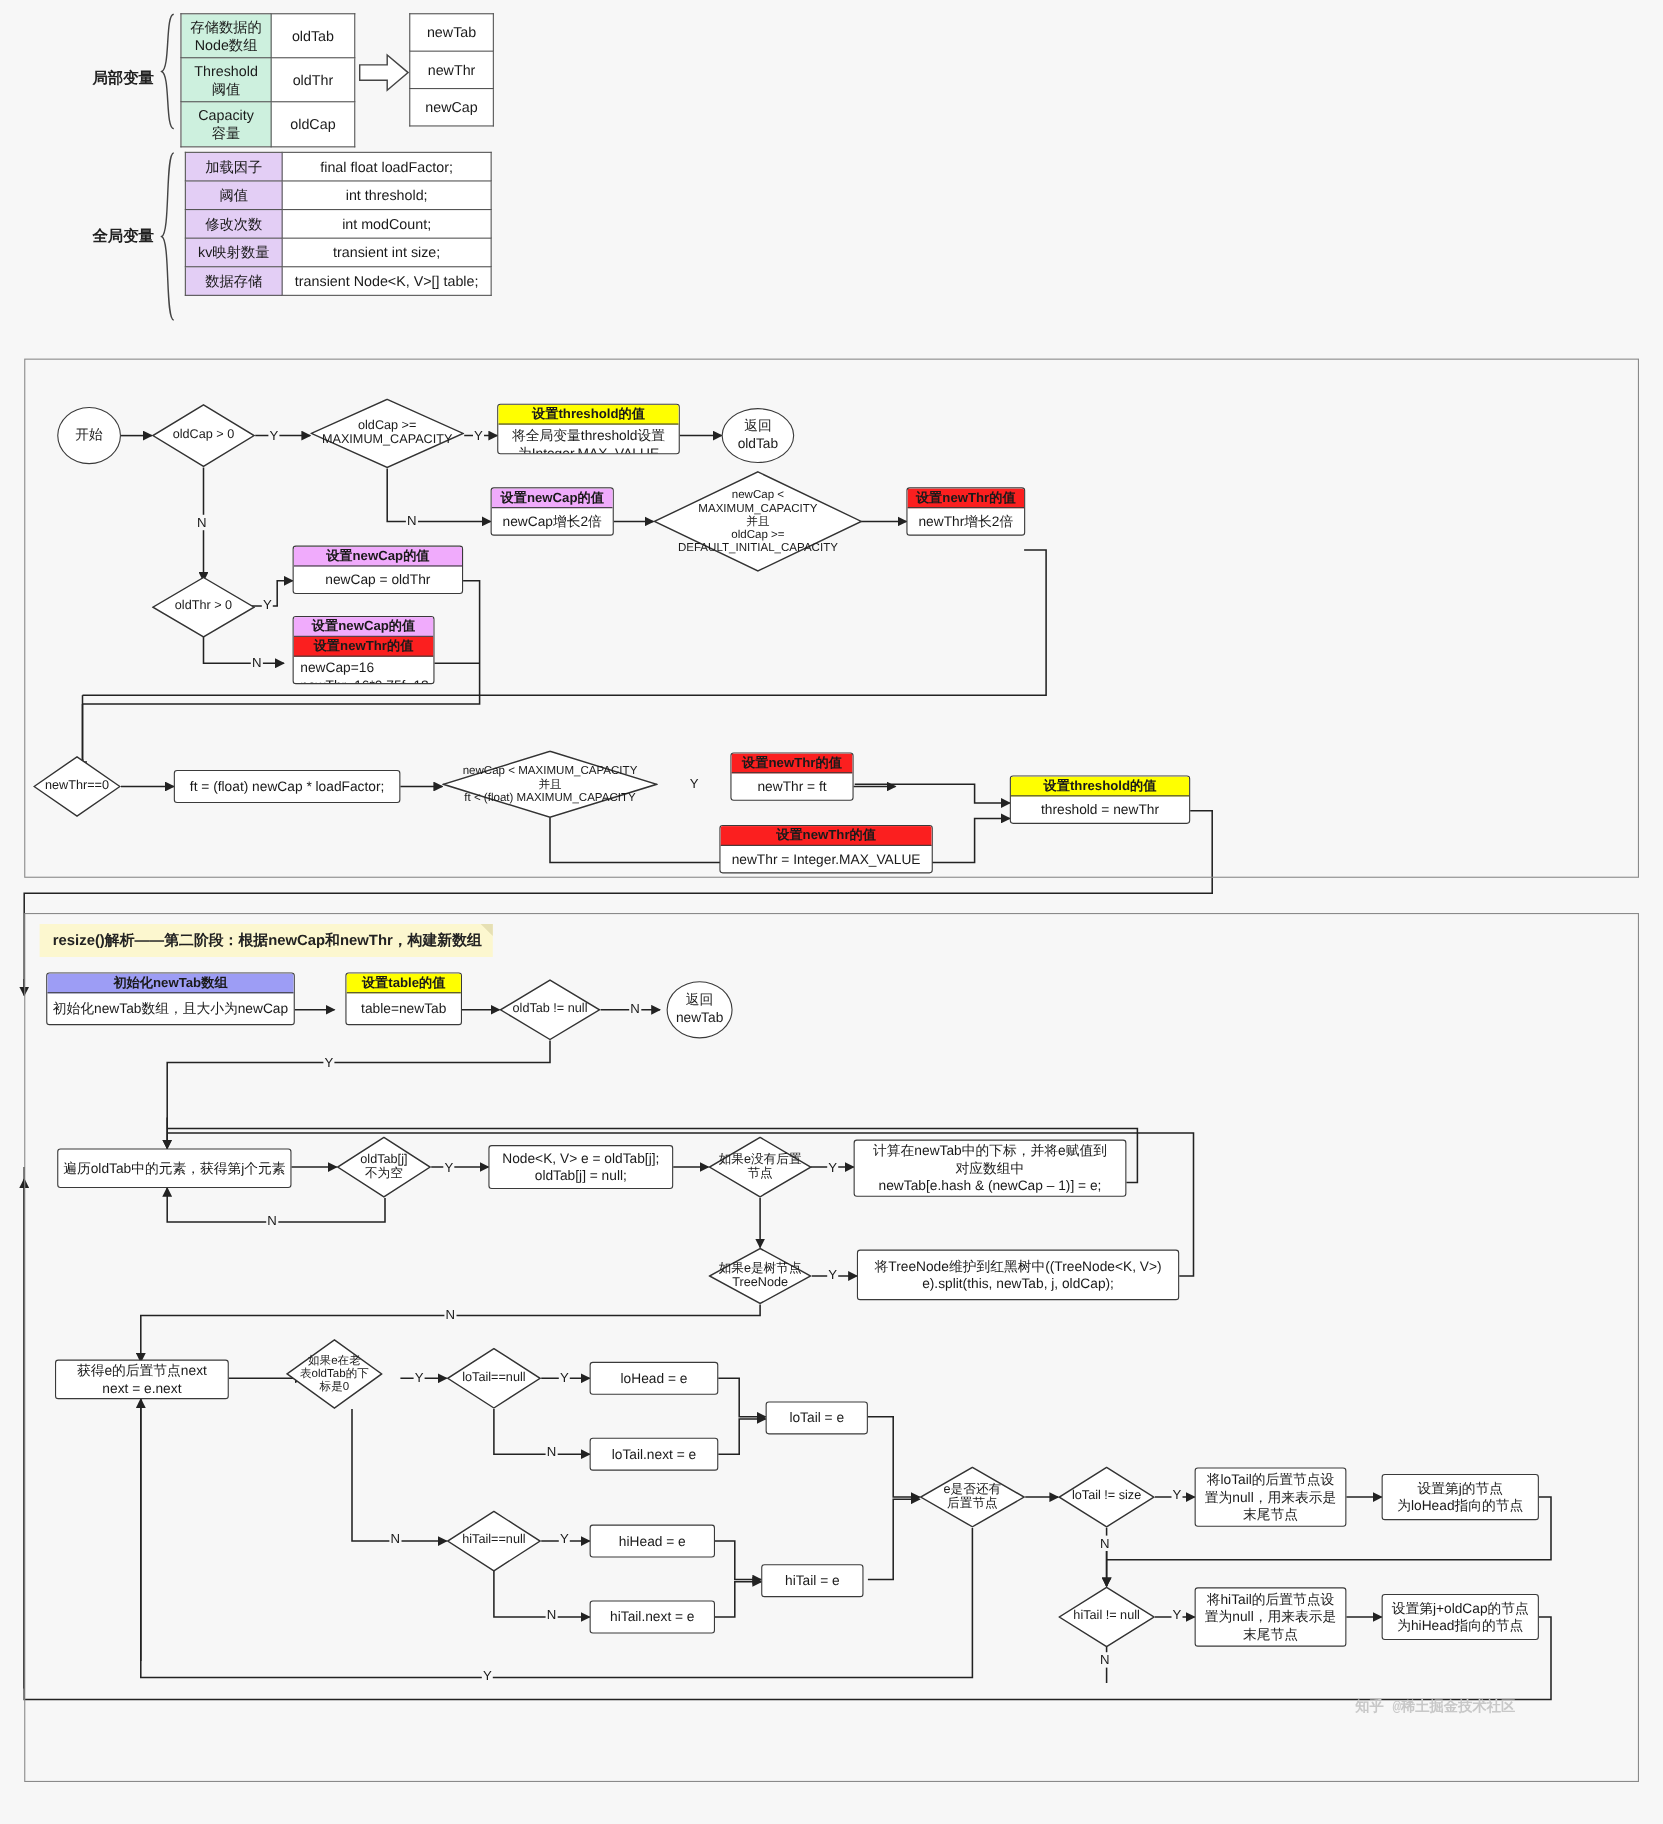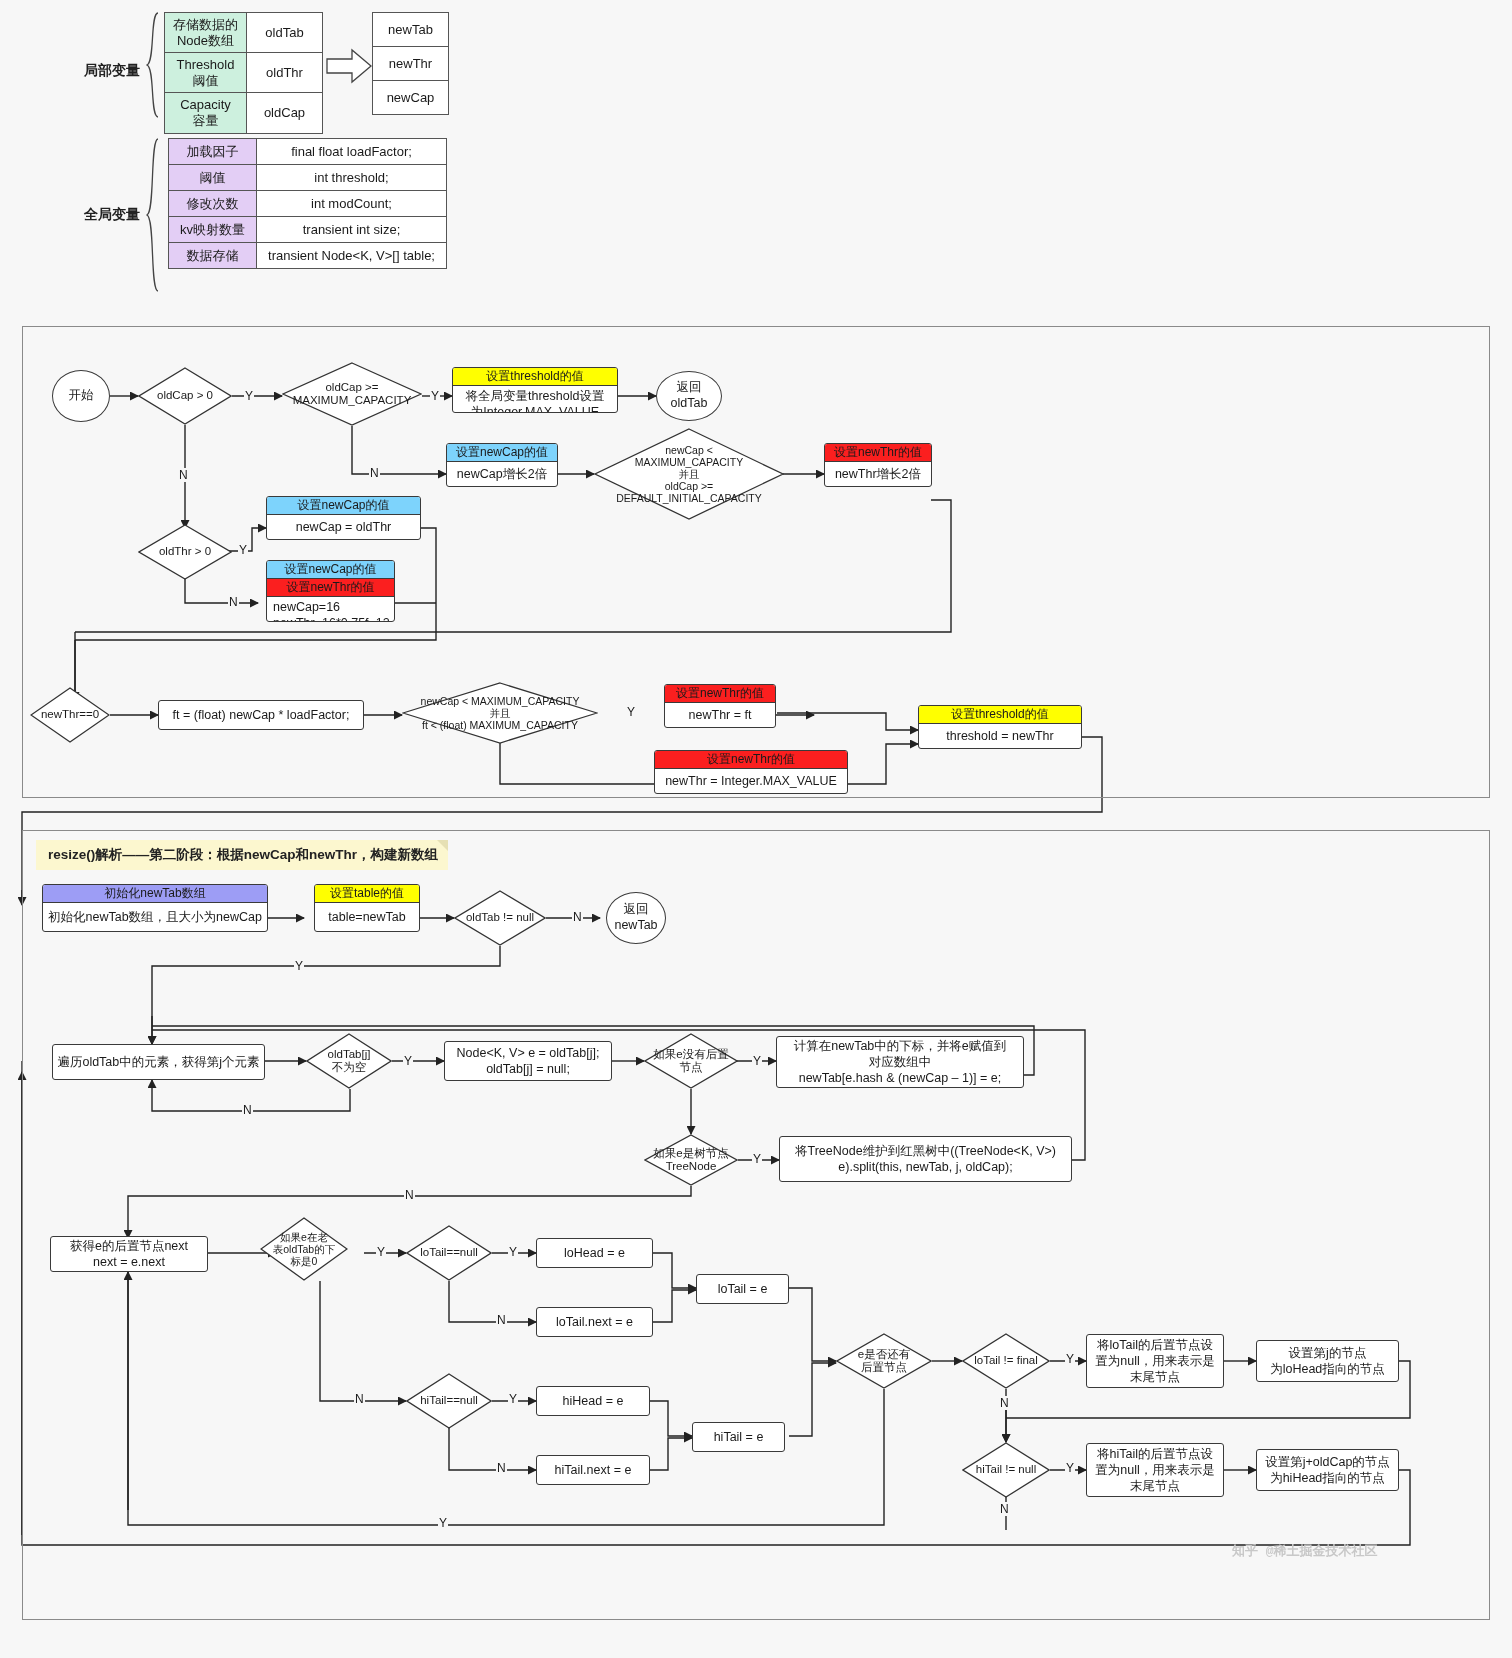--- a/index.html
+++ b/index.html
@@ -43,23 +43,23 @@
 
   
   .box {
     position:absolute; background:#fff; border:1px solid #3a3a3a;
     border-radius:3px; font-size:12.5px; line-height:1.3;
     display:flex; align-items:center; justify-content:center; text-align:center;
     padding:2px 4px; white-space:pre-line;
   }
   .box.hdr { flex-direction:column; padding:0; overflow:hidden; justify-content:flex-start; }
   .hdrbar { width:100%; font-size:12px; text-align:center; padding:1px 0;
-            border-bottom:1px solid #3a3a3a; line-height:1.25; }
+            border-bottom:1px solid #3a3a3a; line-height:1.25;font-weight:bold; }
   .hdr-yellow { background:#ffff00; }
-  .hdr-green  { background:#7dd3fc; }
+  .hdr-green  { background:#f0abfc; }
   .hdr-red    { background:#fb1f1f; }
   .hdr-blue   { background:#9d9df5; }
   .hdrbody { flex:1; width:100%; display:flex; align-items:center;
              justify-content:center; text-align:center; padding:2px 4px;
              white-space:pre-line; }
 
   
   .diamond { position:absolute; }
   .diamond svg { position:absolute; inset:0; }
   .diamond .dtxt {
@@ -474,21 +474,21 @@
         <polygon points="48,1 95,28 48,55 1,28" fill="#fff" stroke="#333" stroke-width="1.3"></polygon>
       </svg>
     <div class="dtxt">e是否还有
 后置节点</div>
   </div>
 
   <div class="diamond" style="left:962px; top:1333px; width:88px; height:56px;">
     <svg viewBox="0 0 88 56" width="88" height="56">
         <polygon points="44,1 87,28 44,55 1,28" fill="#fff" stroke="#333" stroke-width="1.3"></polygon>
       </svg>
-    <div class="dtxt">loTail != final</div>
+    <div class="dtxt">loTail != size</div>
   </div>
 
   <div class="box" style="left:1086px; top:1334px; width:138px; height:54px;">将loTail的后置节点设
 置为null，用来表示是
 末尾节点</div>
   <div class="box" style="left:1256px; top:1340px; width:143px; height:42px;">设置第j的节点
 为loHead指向的节点</div>
 
   <div class="diamond" style="left:962px; top:1442px; width:88px; height:56px;">
     <svg viewBox="0 0 88 56" width="88" height="56">

